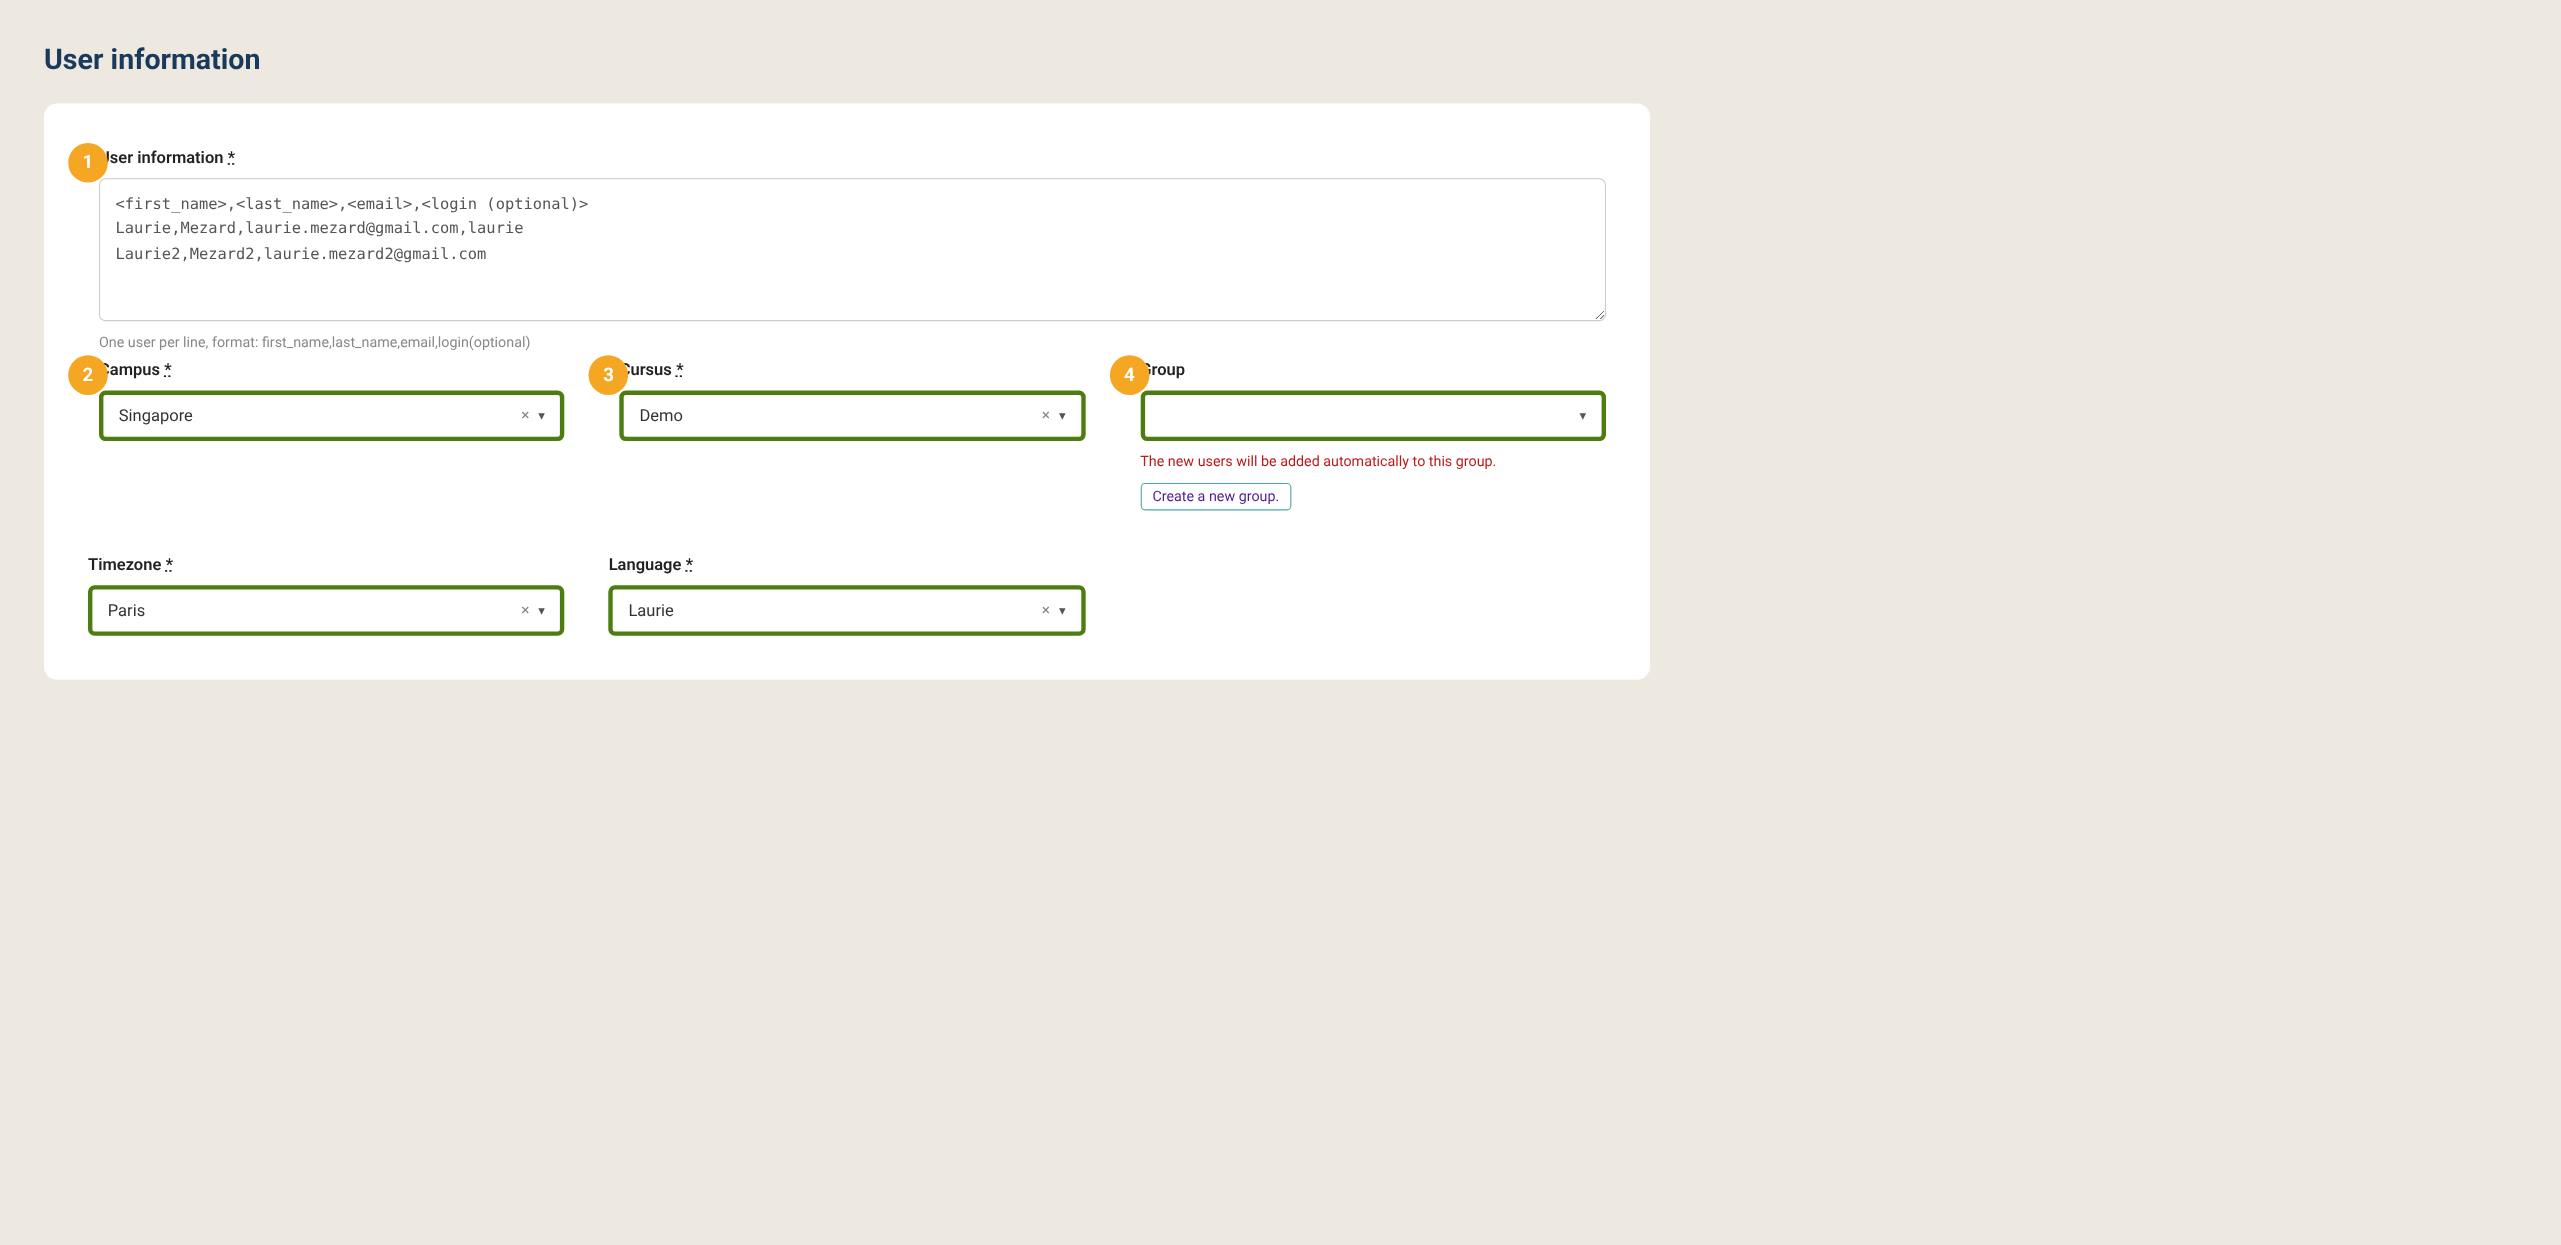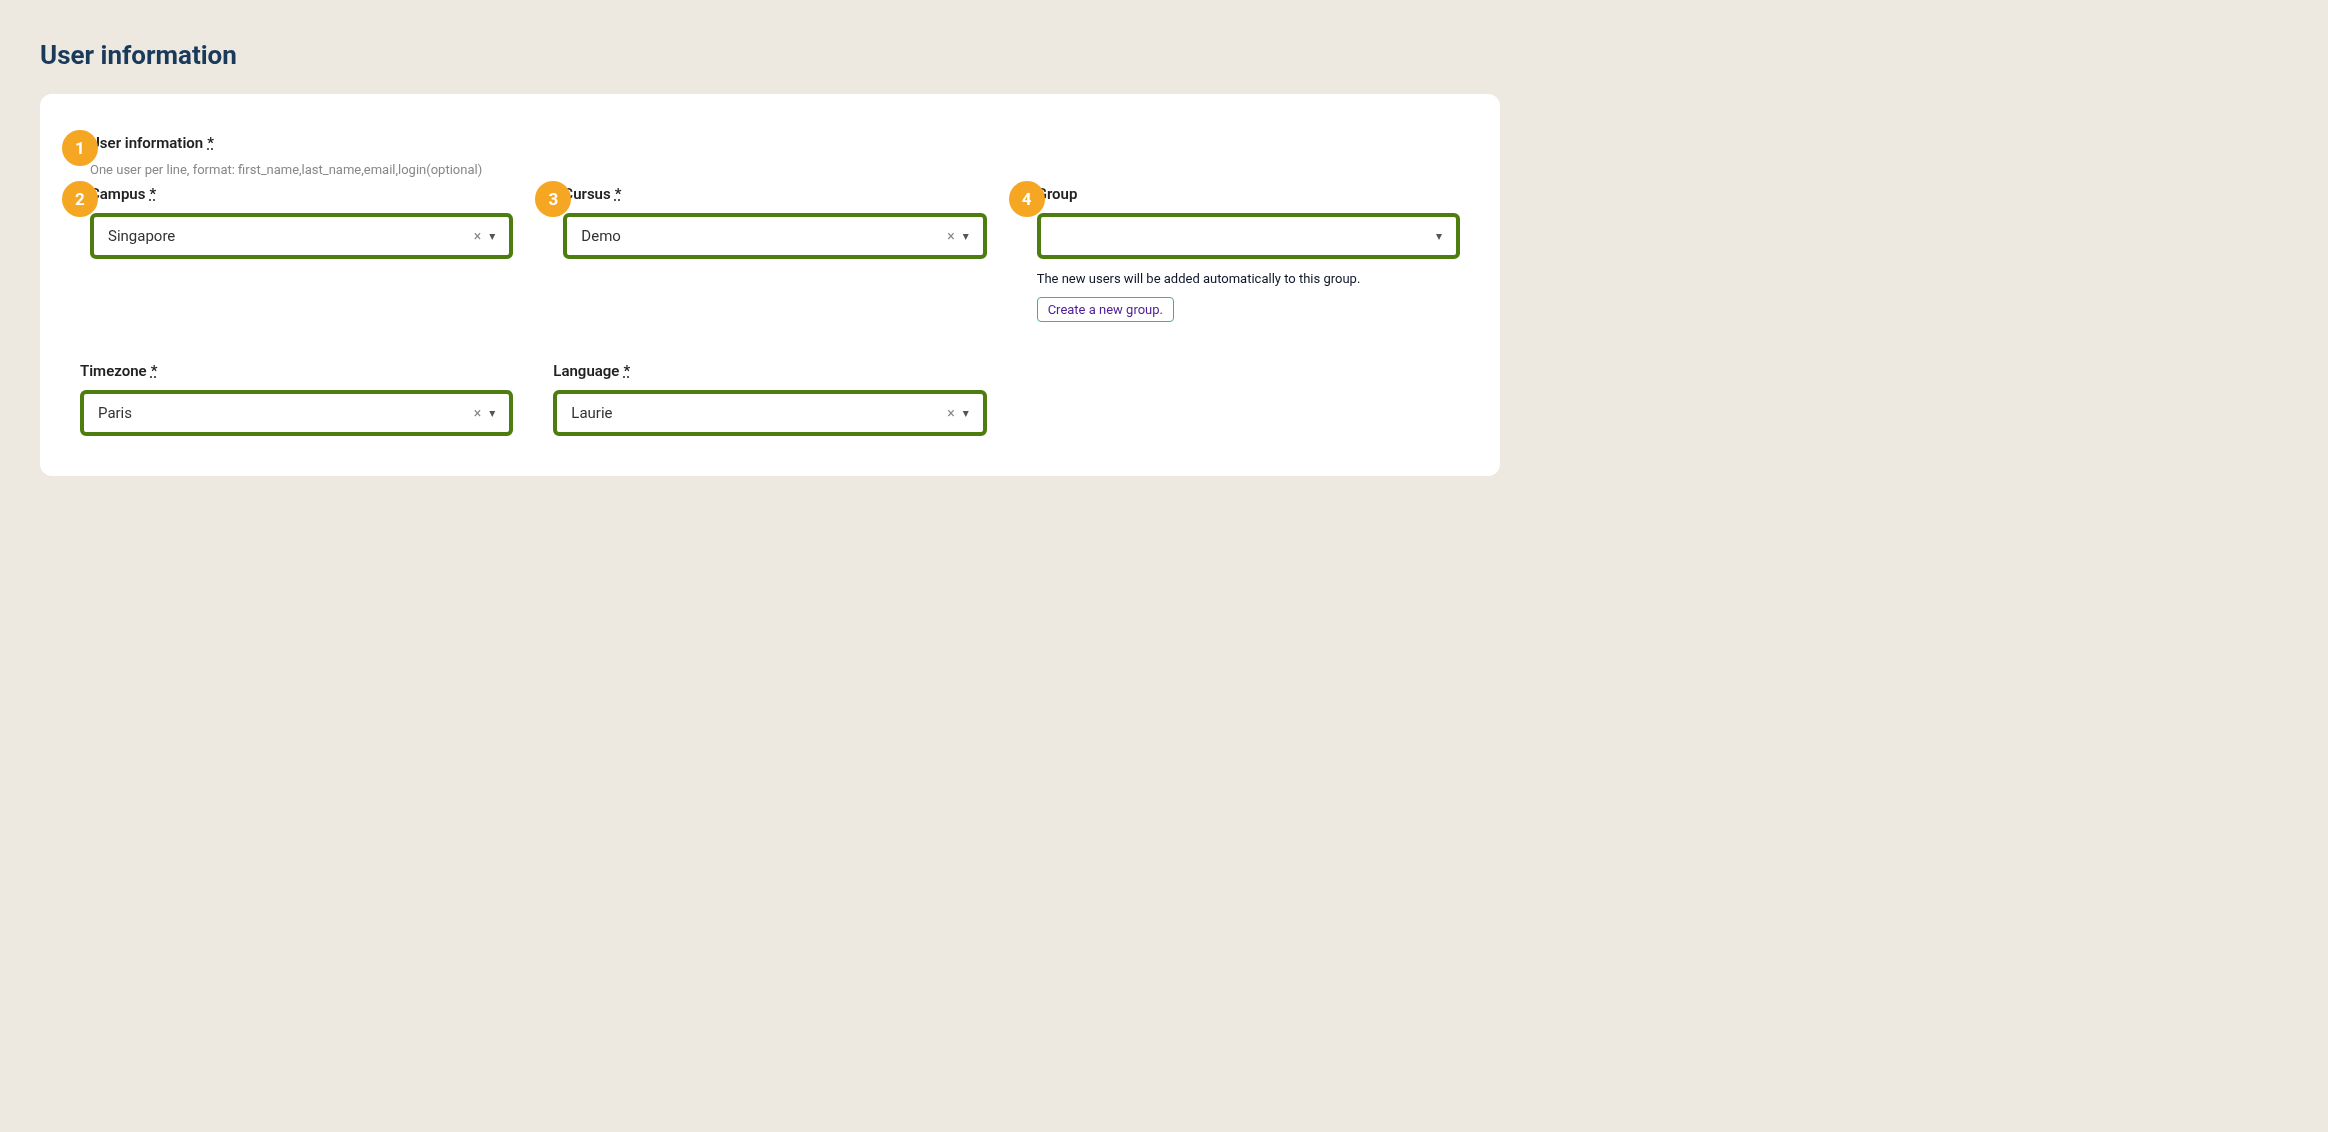--- a/index.html
+++ b/index.html
@@ -128,21 +128,21 @@
       color: #888;
     }
 
     .select-box .arrow {
       font-size: 12px;
       color: #555;
     }
 
     .group-hint {
       font-size: 13px;
-      color: #0f172a;
+      color: #b91c1c;
       margin-top: 10px;
       line-height: 1.5;
     }
 
     .create-group-link {
       display: inline-block;
       margin-top: 8px;
       font-size: 13px;
       color: #4c1d95;
       border: 1px solid #4aa8a8;
@@ -164,20 +164,23 @@
 <h1 class="page-title">User information</h1>
 
 <div class="card">
 
   <div class="step-wrapper" style="margin-bottom: 8px;">
     <div class="step-badge">1</div>
     <div class="field-label">
       <span>User information</span>
       <span class="required">*</span>
     </div>
+    <textarea class="user-info-textarea" style="">&lt;first_name&gt;,&lt;last_name&gt;,&lt;email&gt;,&lt;login (optional)&gt;
+Laurie,Mezard,laurie.mezard@gmail.com,laurie
+Laurie2,Mezard2,laurie.mezard2@gmail.com</textarea>
     <div class="hint-text">One user per line, format: first_name,last_name,email,login(optional)</div>
   </div>
 
   <div class="fields-row">
 
     <div class="field-group step-wrapper">
       <div class="step-badge">2</div>
       <div class="field-label">
         <span>Campus</span>
         <span class="required">*</span>

